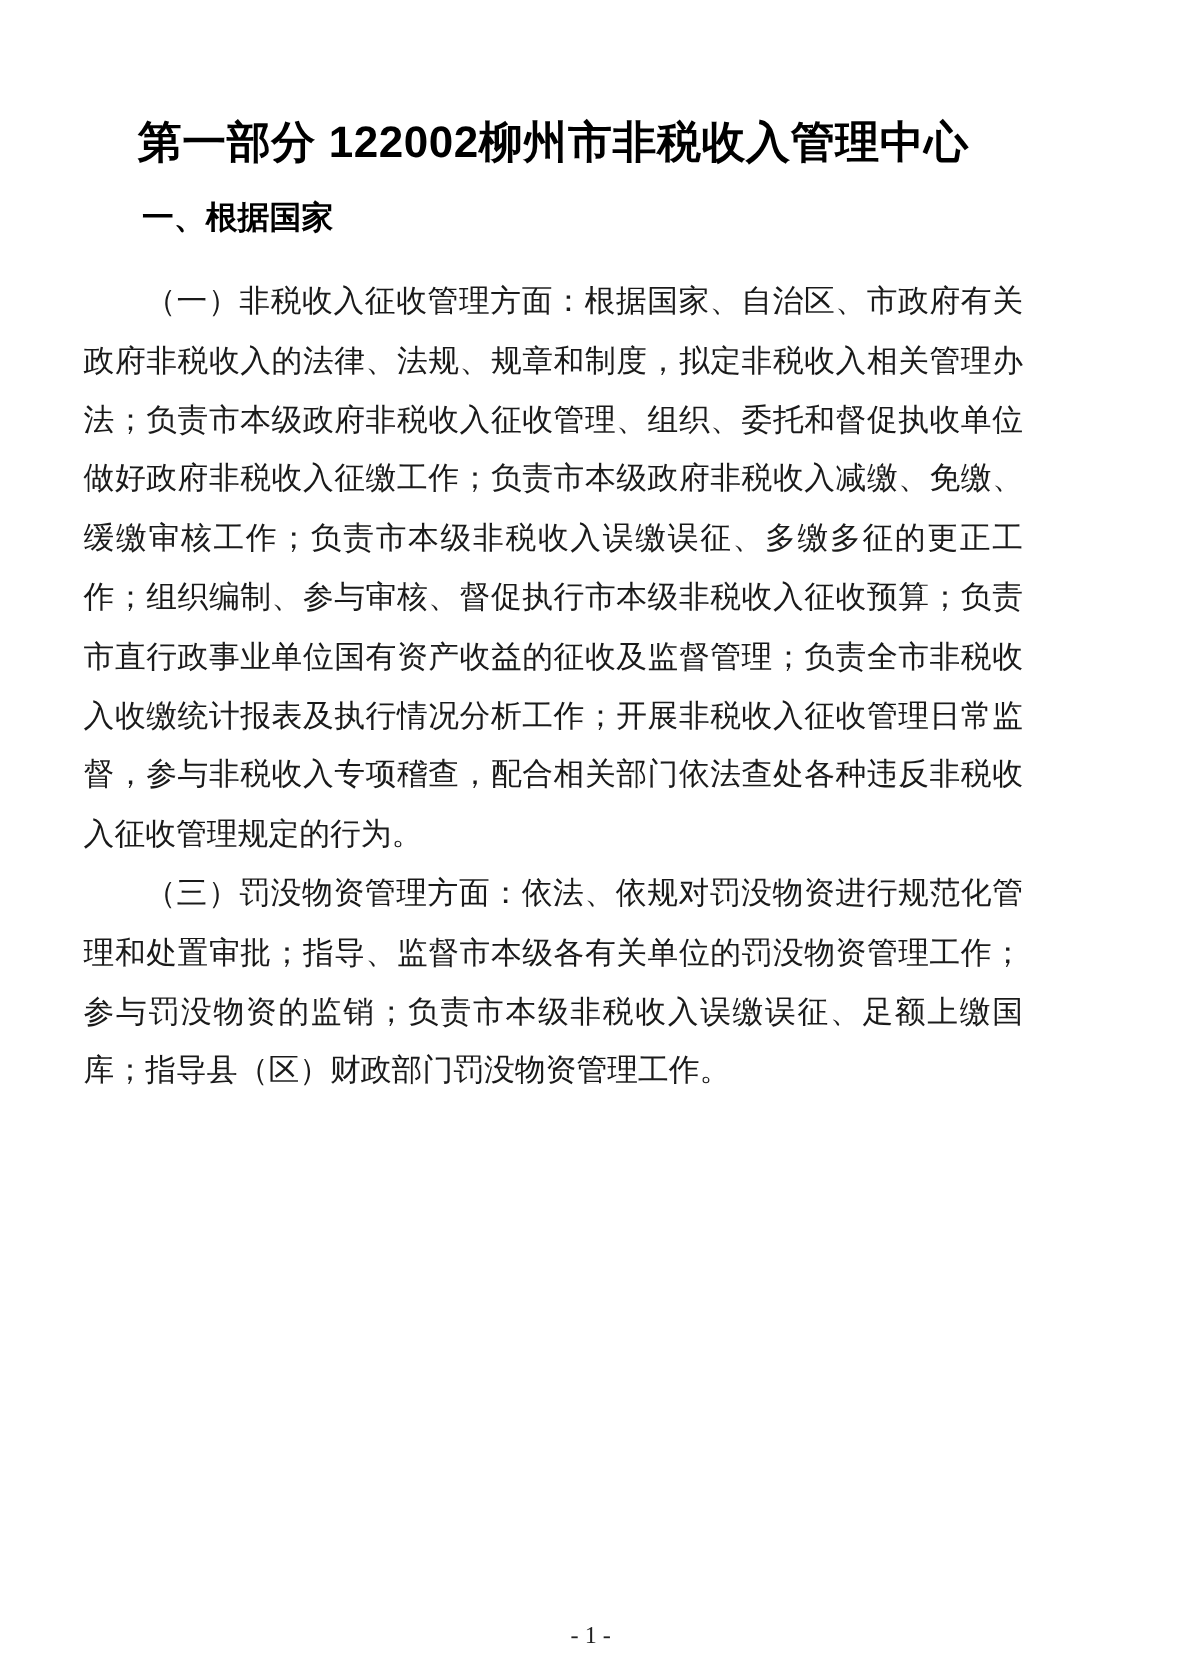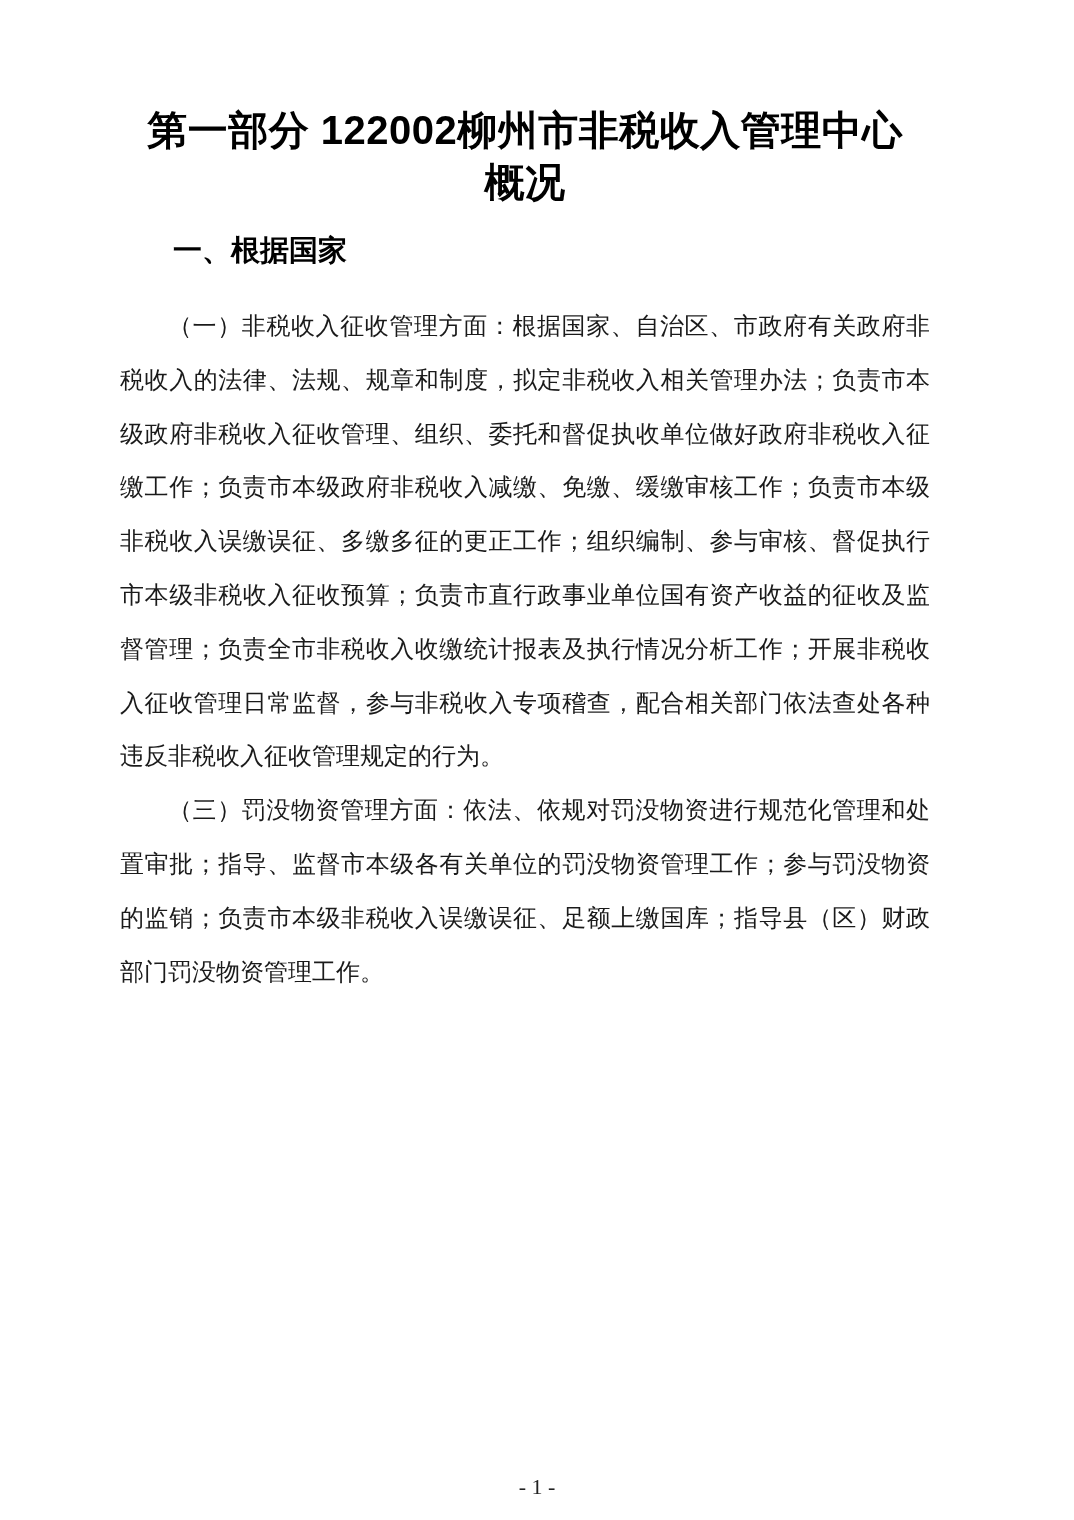--- a/index.html
+++ b/index.html
@@ -14,21 +14,21 @@
     overflow: hidden;
     font-family: "Liberation Serif", serif;
   }
   .page {
     position: relative;
     width: 1074px;
     height: 1520px;
     background: #ffffff;
   }
   .content {
-    padding: 104px 144px 0 120px;
+    padding: 104px 144px 0 76px;
   }
   .doc-title {
     margin: 0;
     font-family: "Liberation Sans", sans-serif;
     font-weight: bold;
     font-size: 40px;
     line-height: 52px;
     color: #000000;
     text-align: center;
     letter-spacing: 0.5px;
@@ -44,21 +44,21 @@
     font-size: 29px;
     line-height: 40px;
     color: #000000;
   }
   .body-text {
     margin-top: 30px;
   }
   .body-text p {
     margin: 0;
     font-family: "Liberation Serif", serif;
-    font-size: 24px;
+    font-size: 28px;
     line-height: 53.8px;
     color: #1a1a1a;
     text-align: justify;
     text-justify: inter-character;
     text-indent: 2em;
     word-break: break-all;
   }
   .page-footer {
     position: absolute;
     top: 1474px;
@@ -72,21 +72,20 @@
   }
 </style>
 </head>
 <body>
 
 <div class="page">
   <div class="content">
 
     <h1 class="doc-title">
       <span class="title-line">第一部分 122002柳州市非税收入管理中心</span>
-      <span class="title-line">概况</span>
     </h1>
 
     <h2 class="section-heading">一、根据国家</h2>
 
     <div class="body-text">
       <p>（一）非税收入征收管理方面：根据国家、自治区、市政府有关政府非税收入的法律、法规、规章和制度，拟定非税收入相关管理办法；负责市本级政府非税收入征收管理、组织、委托和督促执收单位做好政府非税收入征缴工作；负责市本级政府非税收入减缴、免缴、缓缴审核工作；负责市本级非税收入误缴误征、多缴多征的更正工作；组织编制、参与审核、督促执行市本级非税收入征收预算；负责市直行政事业单位国有资产收益的征收及监督管理；负责全市非税收入收缴统计报表及执行情况分析工作；开展非税收入征收管理日常监督，参与非税收入专项稽查，配合相关部门依法查处各种违反非税收入征收管理规定的行为。</p>
       <p>（三）罚没物资管理方面：依法、依规对罚没物资进行规范化管理和处置审批；指导、监督市本级各有关单位的罚没物资管理工作；参与罚没物资的监销；负责市本级非税收入误缴误征、足额上缴国库；指导县（区）财政部门罚没物资管理工作。</p>
     </div>
 
   </div>

